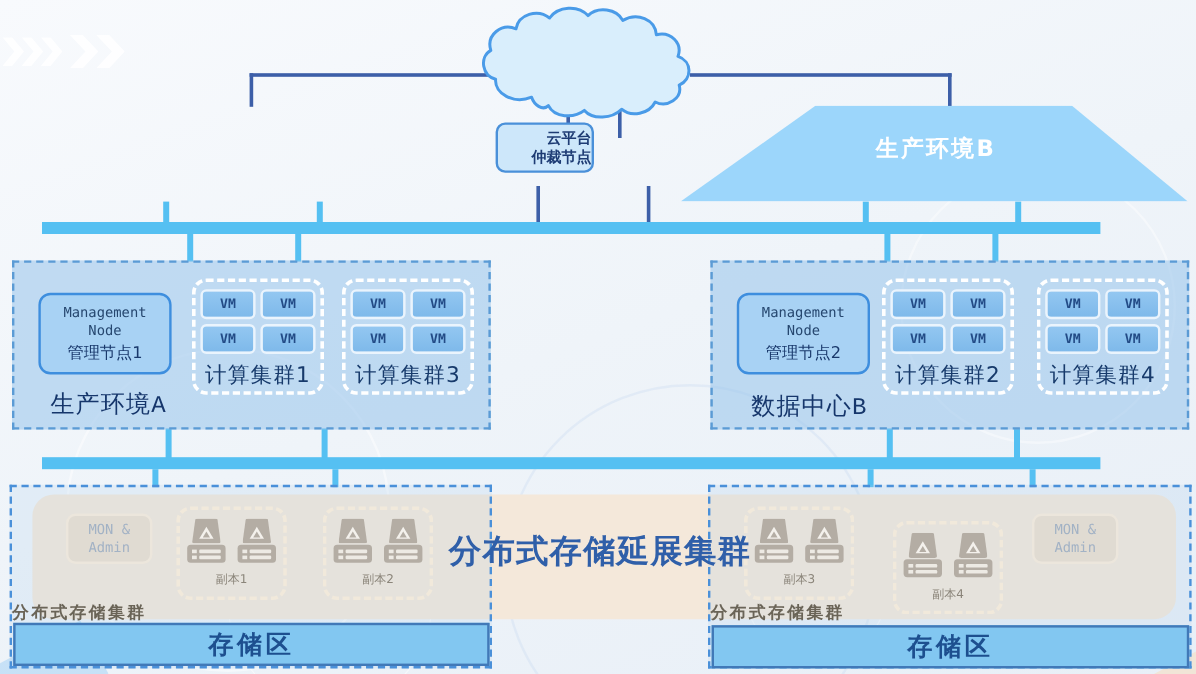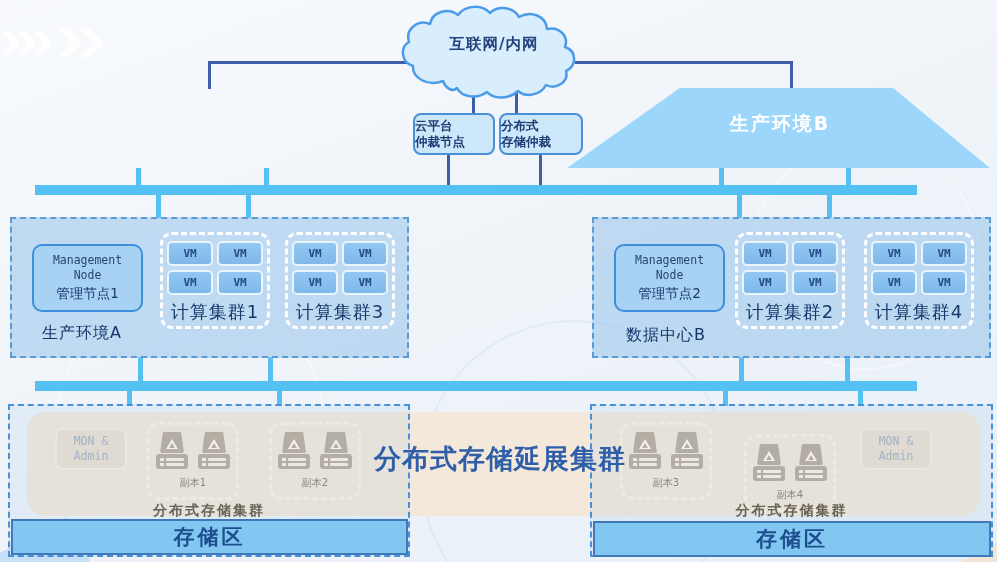--- a/index.html
+++ b/index.html
@@ -28,39 +28,39 @@
   .cloud-wrap{position:absolute;left:398px;top:3px;width:192px;height:97px;z-index:2;}
   .cloud-label{position:absolute;left:408px;top:34px;width:172px;text-align:center;
     font-size:15.5px;font-weight:600;color:#24427e;z-index:3;letter-spacing:1px;}
   
   .trap{position:absolute;top:88px;width:430px;height:80px;background:#9cd6fb;z-index:2;
     display:flex;align-items:center;justify-content:center;}
   .trap-a{left:8px;clip-path:polygon(25.6% 0,73.7% 0,100% 100%,0 100%);}
   .trap-b{left:565px;clip-path:polygon(26.7% 0,76.3% 0,98.8% 100%,0.5% 100%);}
   .trap-label{color:#fff;font-size:19px;font-weight:bold;letter-spacing:2px;padding-bottom:8px;}
   
-  .arb{position:absolute;top:113px;height:42px;background:#cde7fa;border:2px solid #4a90d9;
-    border-radius:8px;z-index:3;display:flex;flex-direction:column;align-items:flex-start;
+  .arb{position:absolute;top:102px;height:42px;background:#cde7fa;border:2px solid #4a90d9;
+    border-radius:8px;z-index:3;display:flex;flex-direction:column;align-items:flex-end;
     justify-content:center;font-size:12.5px;font-weight:600;color:#1e3c74;line-height:1.3;}
   
   .bus{position:absolute;left:35px;width:882px;height:10px;background:#55c0f2;z-index:2;}
   
   .prod{position:absolute;top:217px;width:399px;height:141px;z-index:3;
     border:2px dashed #5b9bd5;background:rgba(150,195,235,.55);}
   .mgmt{position:absolute;width:111px;height:68px;background:#a8d2f4;border:2px solid #3e8ede;
     border-radius:10px;display:flex;flex-direction:column;align-items:center;justify-content:center;}
   .mgmt-en{font-family:"DejaVu Sans Mono",monospace;font-size:11.5px;color:#26476f;line-height:1.3;}
   .mgmt-zh{font-size:13.5px;color:#19386b;margin-top:2px;text-align:right;}
   .cluster{position:absolute;width:110px;height:97px;border:3px dashed #fff;border-radius:12px;}
   .vm-grid{display:grid;grid-template-columns:repeat(2,46px);gap:4px;justify-content:center;margin-top:6px;}
   .vm{height:25px;background:linear-gradient(#93c7f1,#7eb9ea);border:2px solid #eaf4fd;border-radius:5px;
     display:flex;align-items:center;justify-content:center;
     font-family:"DejaVu Sans Mono",monospace;font-size:11px;font-weight:bold;color:#234b86;}
   .cluster-label{text-align:center;font-size:18px;color:#173a6b;margin-top:5px;letter-spacing:1px;}
-  .env-label{position:absolute;font-size:16px;color:#16366b;z-index:4;letter-spacing:1px;}
+  .env-label{position:absolute;font-size:20px;color:#16366b;z-index:4;letter-spacing:1px;font-family:Liberation Mono, monospace;}
   
   .band{position:absolute;left:27px;top:412px;width:953px;height:104px;background:#f4e8da;
     border-radius:18px;z-index:2;}
   .stor{position:absolute;top:404px;height:153px;z-index:3;
     border:2px dashed #4a90d9;background:rgba(160,200,235,.18);}
   .mon{position:absolute;width:72px;height:42px;background:#e0dbd2;border:2px solid #ece6dc;
     border-radius:8px;display:flex;flex-direction:column;align-items:center;justify-content:center;
     font-family:"DejaVu Sans Mono",monospace;font-size:11.5px;color:#a2b2c5;line-height:1.3;}
   .replica{position:absolute;width:92px;height:78px;border:3px dashed #f1e9db;border-radius:12px;}
   .servers{display:flex;justify-content:center;gap:10px;margin-top:7px;}
@@ -71,21 +71,21 @@
   .srv-tri{position:relative;width:0;height:0;border-left:6px solid transparent;
     border-right:6px solid transparent;border-bottom:10px solid #f4f1ec;}
   .srv-tri::after{content:"";position:absolute;left:-3px;top:4px;width:0;height:0;
     border-left:3px solid transparent;border-right:3px solid transparent;border-bottom:5px solid #b4ada4;}
   .srv-body{width:32px;height:15px;background:#b4ada4;border-radius:3px;margin-top:1px;
     display:flex;flex-direction:column;justify-content:center;gap:2px;padding:0 4px;}
   .srv-row{display:flex;gap:2px;align-items:center;}
   .srv-sq{width:4px;height:3px;background:#edeae4;}
   .srv-ln{flex:1;height:3px;background:#edeae4;border-radius:1px;}
   .replica-label{text-align:center;font-size:10px;color:#8b857a;margin-top:4px;}
-  .stor-cluster-label{position:absolute;left:0;right:0;top:96px;text-align:center;
+  .stor-cluster-label{position:absolute;left:0;right:0;top:96px;text-align:left;
     font-size:14px;font-weight:bold;color:#6a6457;letter-spacing:2px;}
   .area-bar{position:absolute;height:36px;background:#82c7f1;border:2px solid #4179b8;
     display:flex;align-items:center;justify-content:center;
     font-size:21px;font-weight:bold;color:#1d4f8f;letter-spacing:3px;}
   .banner{position:absolute;left:348px;top:441px;width:304px;text-align:center;z-index:5;
     font-size:27px;font-weight:bold;color:#2f5fa9;letter-spacing:1px;}
 </style>
 </head>
 <body>
 
@@ -132,33 +132,28 @@
 
   <div class="cloud-wrap">
     <svg width="192" height="97" viewBox="0 0 192 97">
       <path d="M45 78 C30 84 14 75 15 63 C4 60 1 45 11 39 C7 26 20 16 32 21
                C34 9 50 4 60 12 C67 2 84 1 92 10 C100 2 116 4 121 14
                C133 7 148 13 149 26 C161 23 171 33 167 44 C179 48 179 63 168 68
                C171 79 158 87 148 82 C143 92 128 95 120 88 C112 96 96 97 89 89
                C80 96 64 95 59 85 C54 90 47 84 45 78 Z" fill="#d9eefc" stroke="#4a9be8" stroke-width="2.5" stroke-linejoin="round"></path>
     </svg>
   </div>
-  <div class="cloud-label">互联网/内网</div>
 
   <div class="trap trap-b">
     <span class="trap-label">生产环境B</span>
   </div>
 
   <div class="arb" style="left:413px;width:82px;">
     <span>云平台</span>
     <span>仲裁节点</span>
-  </div>
-  <div class="arb" style="left:499px;width:84px;">
-    <span>分布式</span>
-    <span>存储仲裁</span>
   </div>
 
   <div class="bus" style="top:185px;"></div>
   <div class="bus" style="top:381px;"></div>
 
   <div class="prod" style="left:10px;">
     <div class="mgmt" style="left:20px;top:25px;">
       <span class="mgmt-en">Management</span>
       <span class="mgmt-en">Node</span>
       <span class="mgmt-zh">管理节点1</span>

